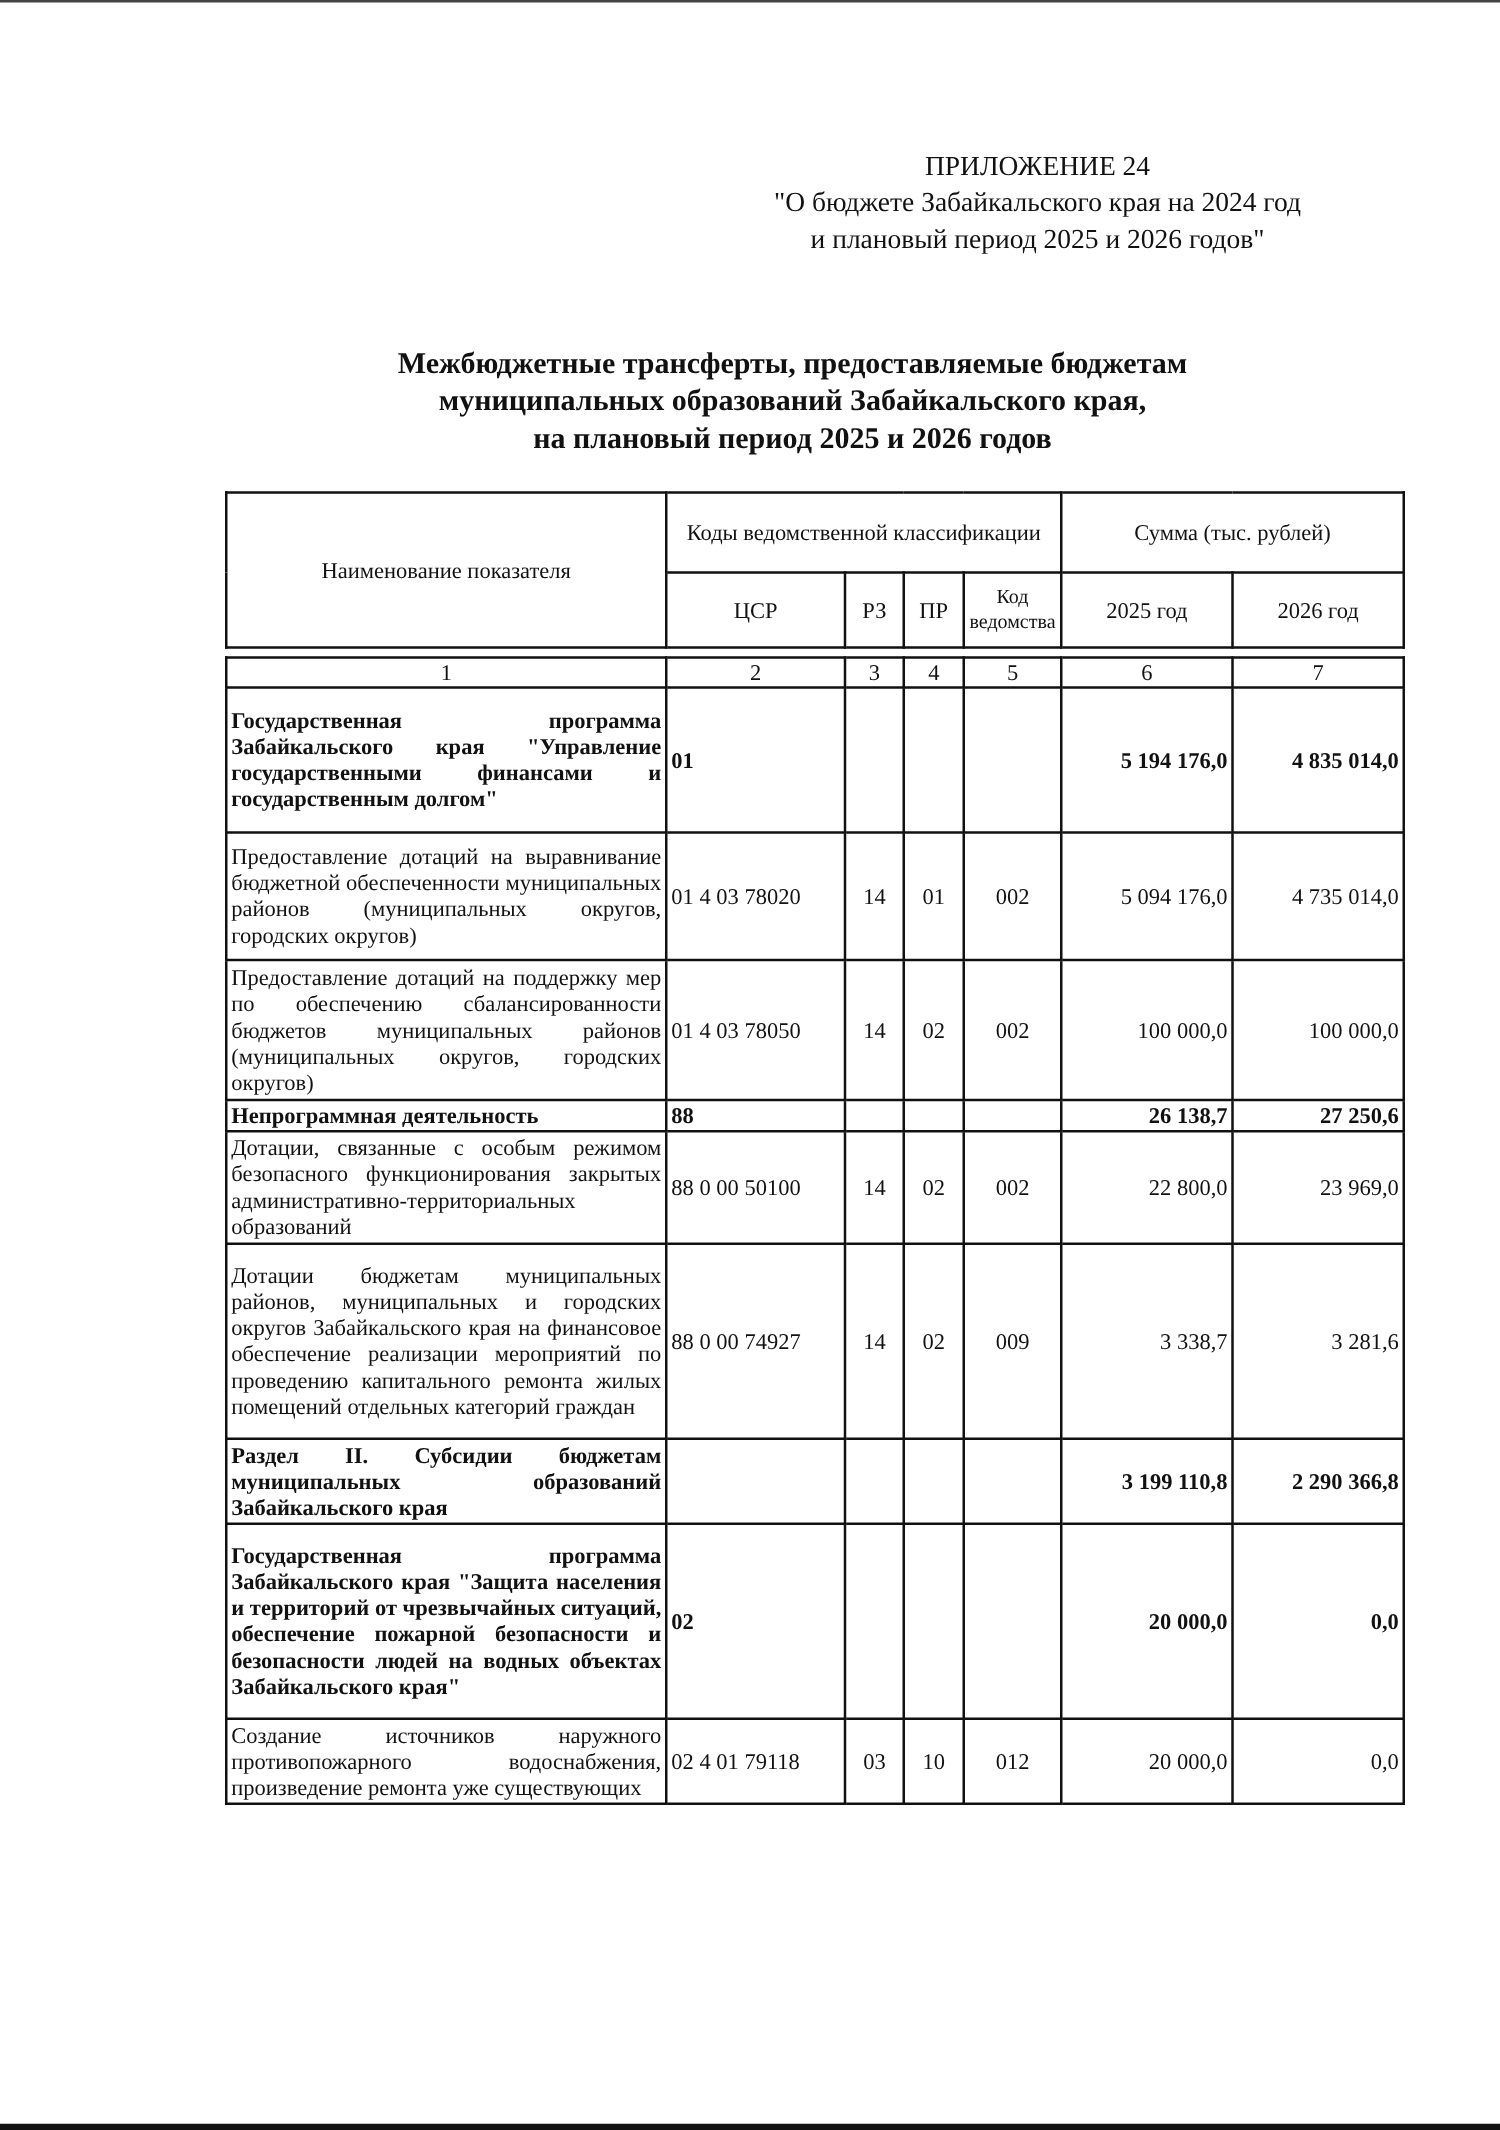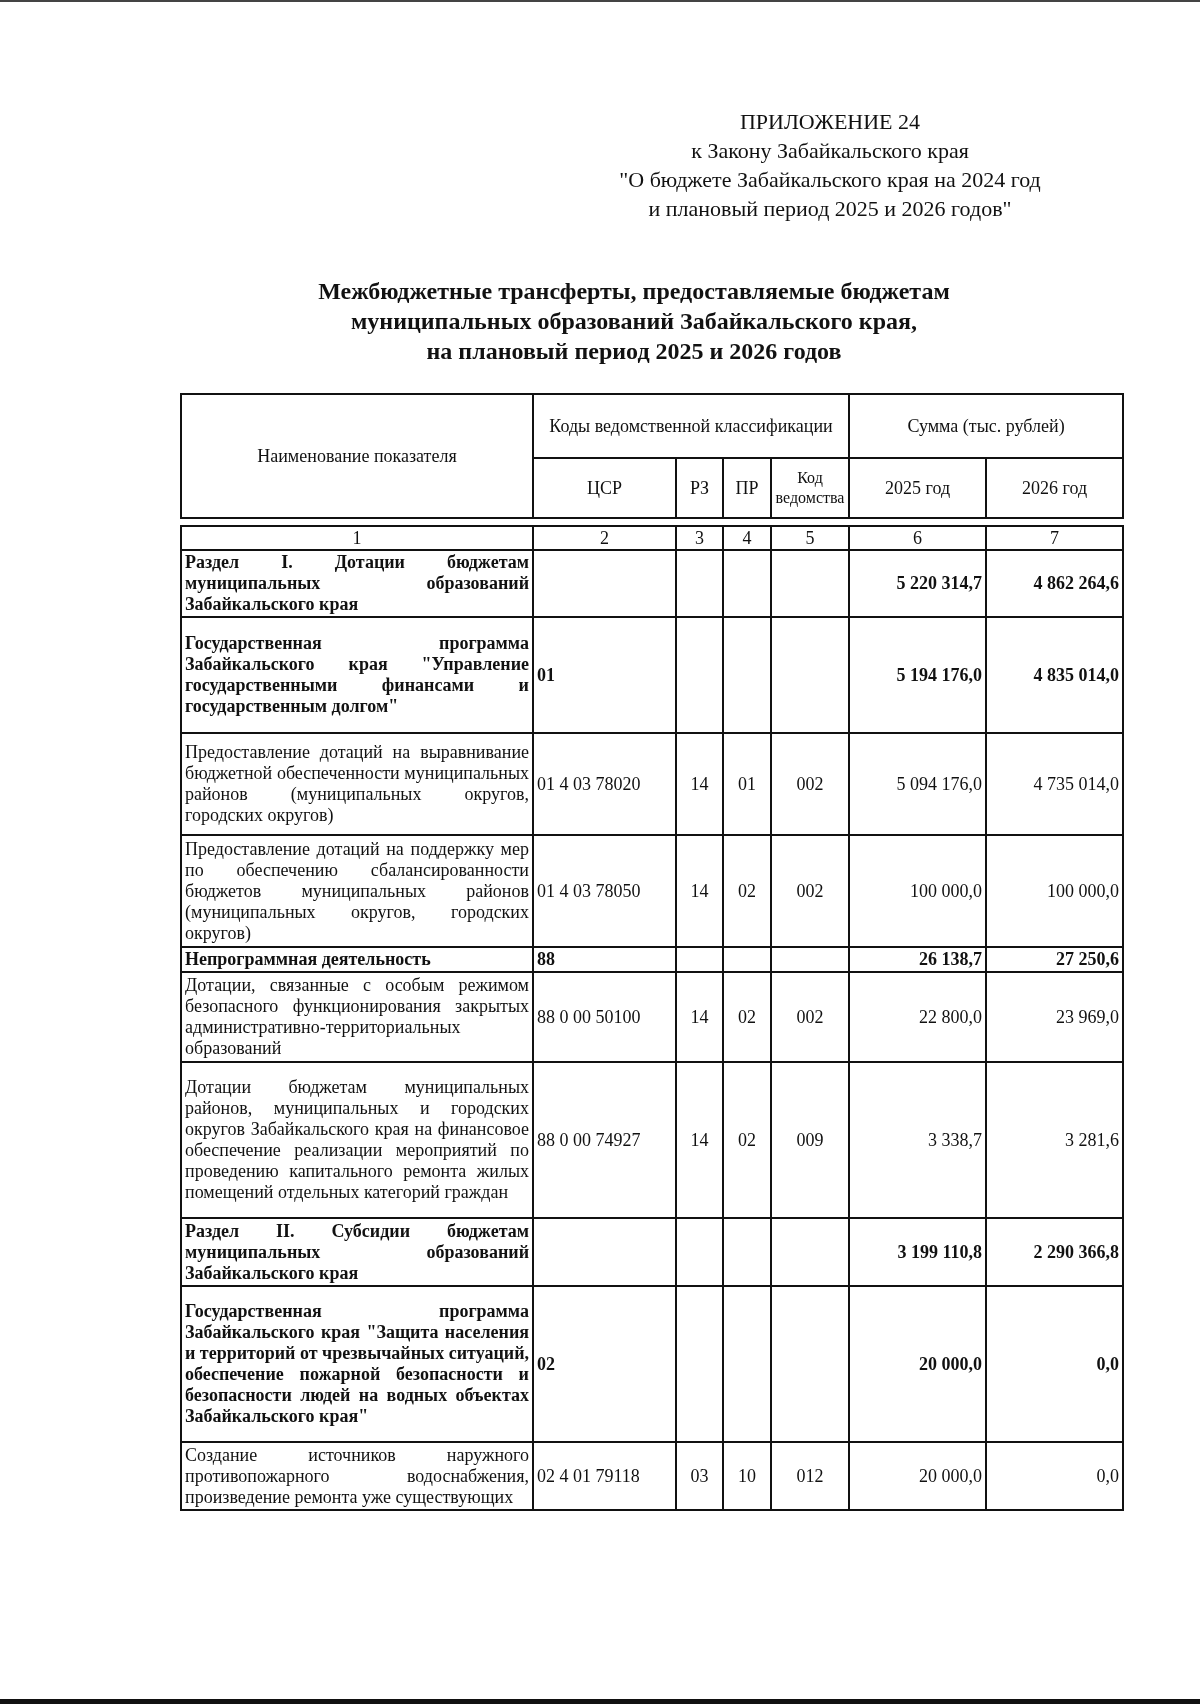--- a/index.html
+++ b/index.html
@@ -1,40 +1,39 @@
 <!DOCTYPE html>
 <html><head>
 <meta charset="utf-8">
 <style>
   html,body{margin:0;padding:0;background:#fff;}
   body{width:1200px;height:1704px;position:relative;overflow:hidden;font-family:"Liberation Serif","DejaVu Serif",serif;color:#111;}
   .topline{position:absolute;left:0;top:0;width:1200px;height:2px;background:#444;}
   .bottomline{position:absolute;left:0;bottom:0;width:1200px;height:5px;background:#111;}
-  .appendix{position:absolute;left:560px;top:107px;width:540px;text-align:center;font-size:22px;line-height:29px;}
+  .appendix{position:absolute;left:560px;top:118px;width:540px;text-align:center;font-size:22px;line-height:29px;}
   .title{position:absolute;left:164px;top:276px;width:940px;text-align:center;font-weight:bold;font-size:24px;line-height:30px;}
   table{border-collapse:collapse;position:absolute;left:180px;table-layout:fixed;}
   td,th{border:2px solid #111;font-size:18px;line-height:21px;padding:1px 3px;font-weight:normal;}
   .hdr{top:393px;width:942px;}
   .hdr th{text-align:center;vertical-align:middle;}
   .body{top:525px;width:942px;}
   .body td{vertical-align:middle;}
   .name{text-align:justify;}
   .c{text-align:center;}
   .r{text-align:right;}
   .b{font-weight:bold;}
   .num td{text-align:center;height:22px;padding:0;}
 </style>
 </head>
 <body>
 
 <div class="topline"></div>
 
 <div class="appendix">
   <div>ПРИЛОЖЕНИЕ 24</div>
-  <div>к Закону Забайкальского края</div>
   <div>"О бюджете Забайкальского края на 2024 год</div>
   <div>и плановый период 2025 и 2026 годов"</div>
 </div>
 
 <div class="title">
   <div>Межбюджетные трансферты, предоставляемые бюджетам</div>
   <div>муниципальных образований Забайкальского края,</div>
   <div>на плановый период 2025 и 2026 годов</div>
 </div>
 
@@ -79,29 +78,20 @@
       <tr class="num">
     <td>1</td>
     <td>2</td>
     <td>3</td>
     <td>4</td>
     <td>5</td>
     <td>6</td>
     <td>7</td>
   </tr>
 
-  <tr class="b" style="height:66px">
-    <td class="name b">Раздел I. Дотации бюджетам муниципальных образований Забайкальского края</td>
-    <td class="b"></td>
-    <td class="c"></td>
-    <td class="c"></td>
-    <td class="c"></td>
-    <td class="r b">5 220 314,7</td>
-    <td class="r b">4 862 264,6</td>
-  </tr>
 
   <tr style="height:116px">
     <td class="name b">Государственная программа Забайкальского края "Управление государственными финансами и государственным долгом"</td>
     <td class="b">01</td>
     <td class="c"></td>
     <td class="c"></td>
     <td class="c"></td>
     <td class="r b">5 194 176,0</td>
     <td class="r b">4 835 014,0</td>
   </tr>

